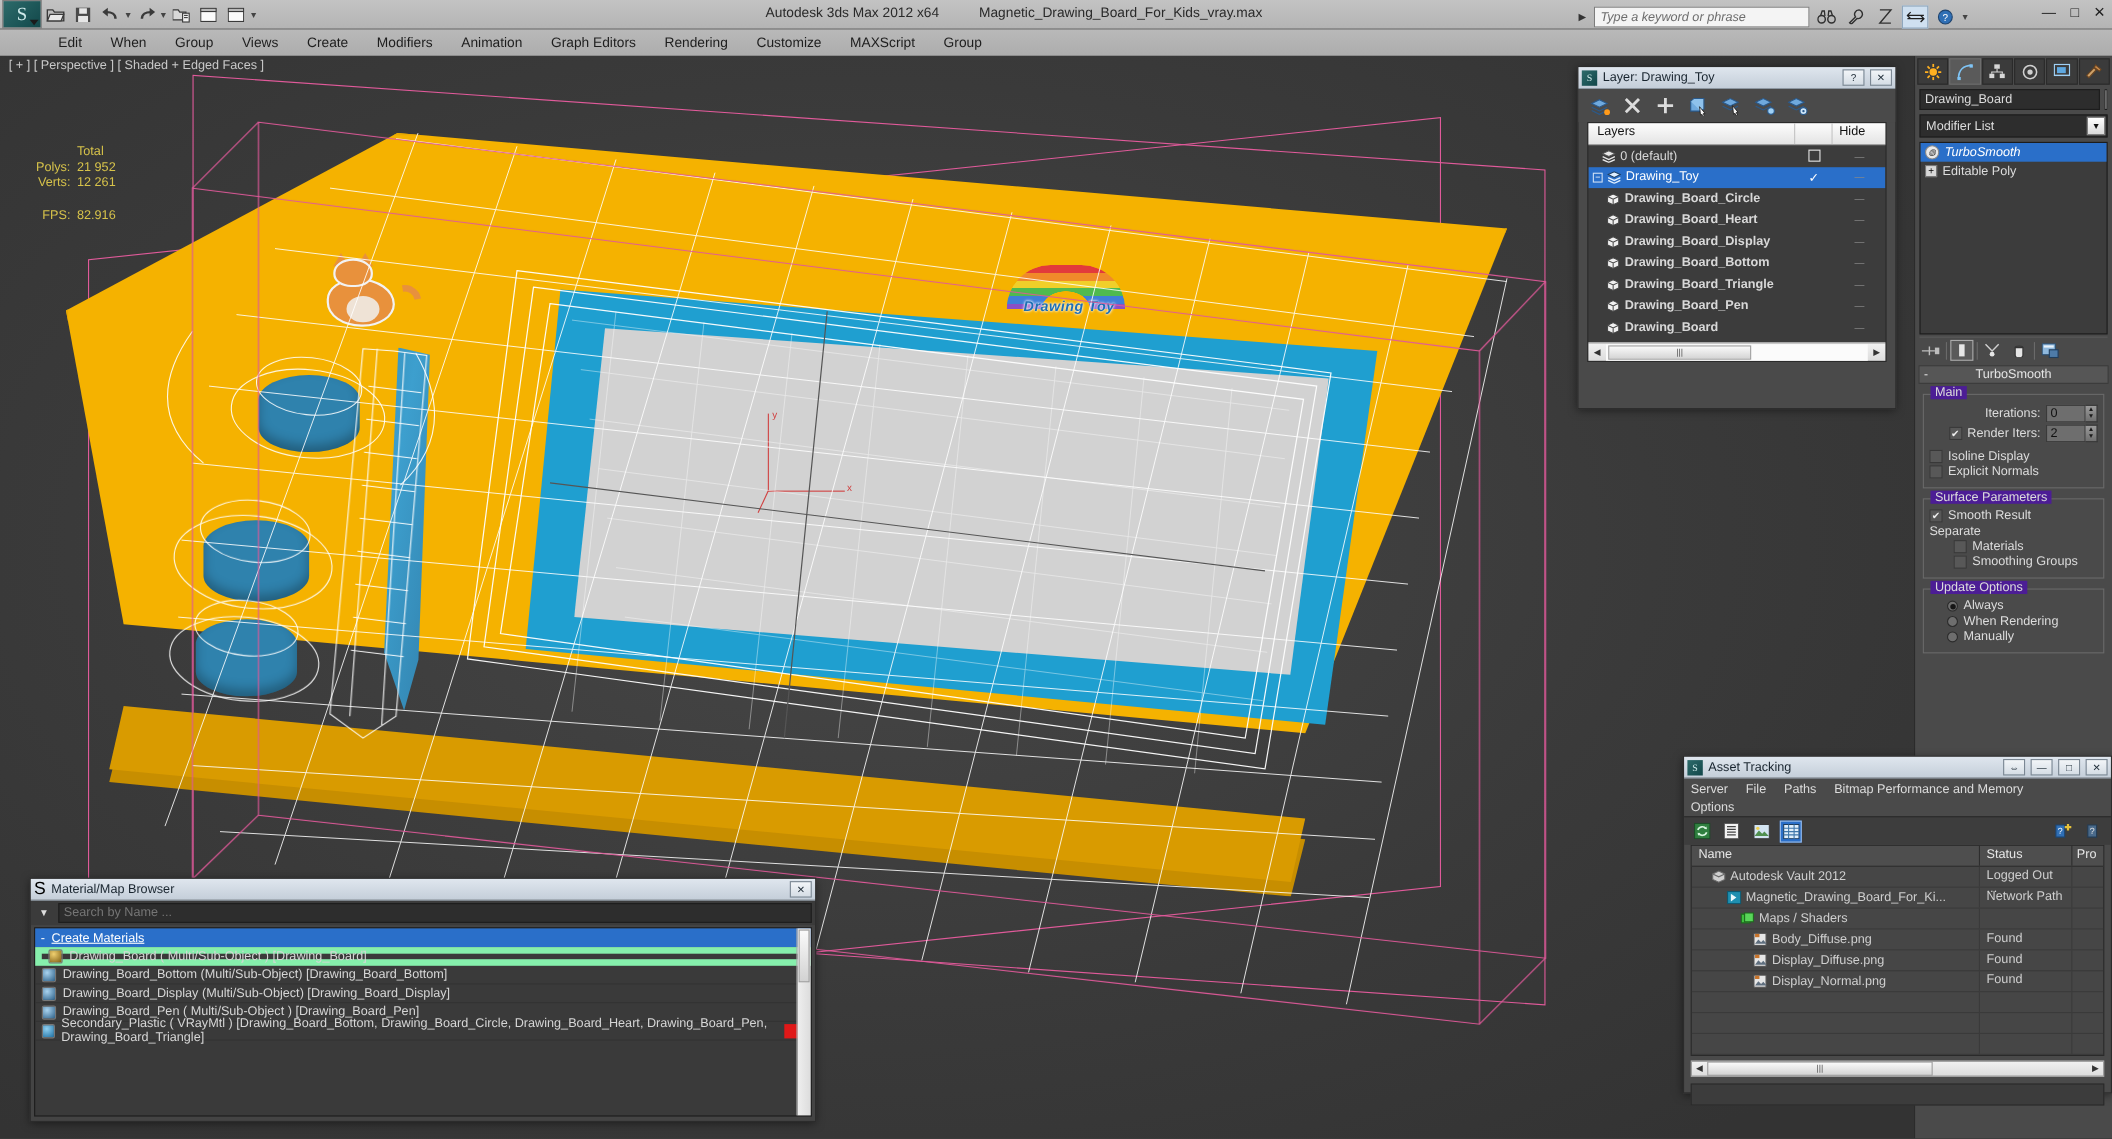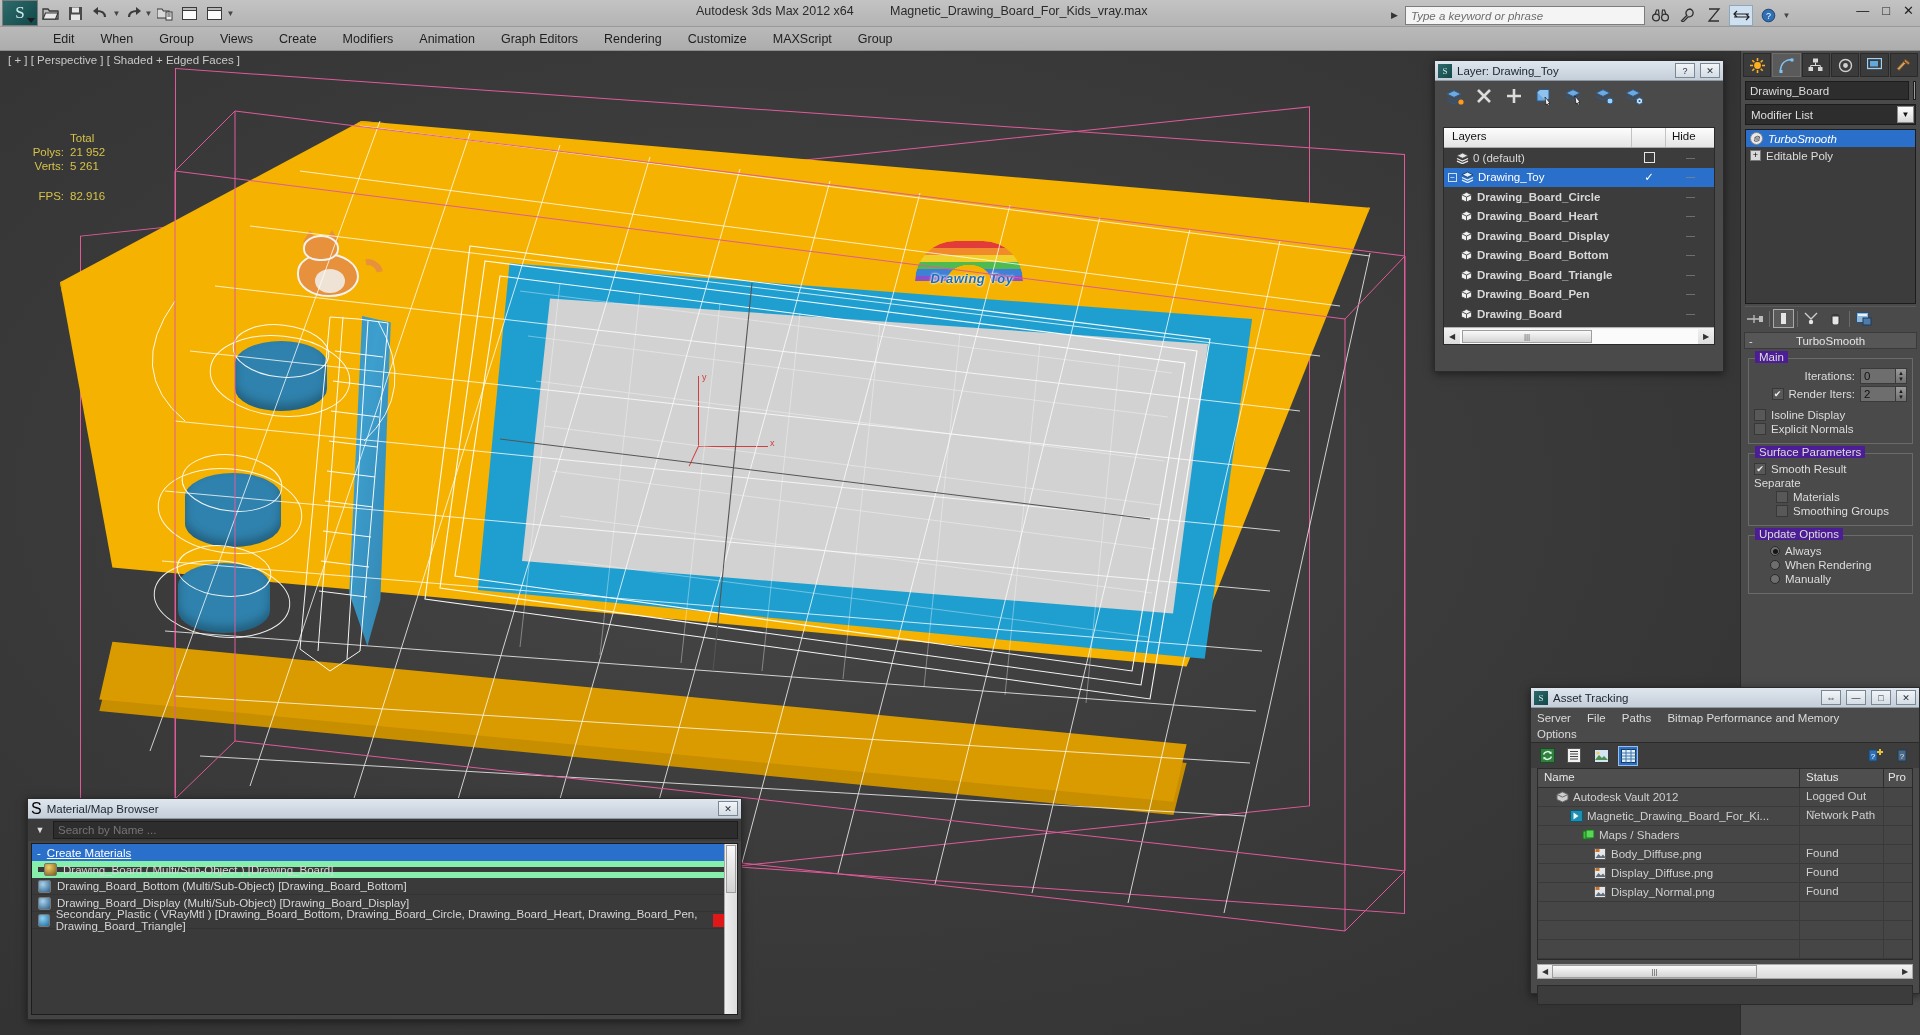--- a/index.html
+++ b/index.html
@@ -44,21 +44,21 @@
   .filetitle {
     position:absolute; left:890px; top:4px;
     font-size:12.5px; color:#2a2a2a; white-space:nowrap;
   }
   .searchwrap {
     position:absolute; right:130px; top:3px;
     display:flex; align-items:center; gap:3px;
   }
   .sarrow { color:#333; font-size:9px; margin-right:4px; }
   .searchbox {
-    width:240px; height:19px; background:#f4f4f4; border:1px solid #7c7c7c;
+    width:196px; height:19px; background:#f4f4f4; border:1px solid #7c7c7c;
     font-size:11.5px; font-style:italic; color:#6d6d6d; padding:0 5px;
     line-height:18px; font-family:"Liberation Sans", sans-serif;
   }
   .tricon {
     width:24px; height:21px; display:flex; align-items:center; justify-content:center;
     color:#2f2f2f; font-size:13px;
   }
   .tricon.sel { background:#cfe0f0; border:1px solid #8fa7bd; }
   .wctrl { position:absolute; right:6px; top:3px; display:flex; gap:13px; align-items:center; }
   .wctrl span { font-size:13px; color:#1d1d1d; cursor:default; }
@@ -235,21 +235,21 @@
   .tbtn {
     width:20px;height:15px;border:1px solid #7b8793;background:linear-gradient(#f2f5f8,#d5dde5);
     font-size:9px;color:#23303b;display:flex;align-items:center;justify-content:center;
   }
 
   #layerWin { left:1434px; top:60px; width:290px; height:312px; }
   .lay-tools {
     height:30px; background:#4a4a4a; display:flex; align-items:center; gap:8px; padding:0 8px;
   }
   .lay-tools .li { width:22px; height:22px; display:flex; align-items:center; justify-content:center; }
-  .lay-body { margin:16px 8px; background:#3c3c3c; border:1px solid #2a2a2a; height:218px; position:relative; }
+  .lay-body { margin:0 8px; background:#3c3c3c; border:1px solid #2a2a2a; height:218px; position:relative; }
   .lay-head {
     height:20px; background:linear-gradient(#fdfdfd,#e4e4e4); display:flex;
     border-bottom:1px solid #aaa; font-size:11.5px; color:#111;
   }
   .lay-head .c1 { flex:1; padding:2px 8px; border-right:1px solid #c3c3c3; }
   .lay-head .c2 { width:34px; border-right:1px solid #c3c3c3; }
   .lay-head .c3 { width:48px; padding:2px 6px; }
   .lay-rows { height:178px; overflow:hidden; }
   .lrow { display:flex; align-items:center; height:19.5px; font-size:11.5px; color:#d8d8d8; }
   .lrow.sel { background:#2a6fc9; color:#fff; }
@@ -613,21 +613,21 @@
             <tr>
               <td class="lbl"></td>
               <td>Total</td>
             </tr>
         <tr>
               <td class="lbl">Polys:</td>
             <td>21 952</td>
             </tr>
         <tr>
               <td class="lbl">Verts:</td>
-            <td>5 261</td>
+            <td>12 261</td>
             </tr>
         <tr>
               <td class="sp" colspan="2"></td>
             </tr>
         <tr>
               <td class="lbl">FPS:</td>
             <td>82.916</td>
             </tr>
       </tbody>
         </table>
@@ -1209,20 +1209,24 @@
       </div>
       <div class="mrow">
         <span class="msw" style="background:radial-gradient(circle at 35% 30%, #a9d3ef, #2b5e86)"></span>
         <span>Drawing_Board_Bottom  (Multi/Sub-Object)  [Drawing_Board_Bottom]</span>
       </div>
       <div class="mrow">
         <span class="msw" style="background:radial-gradient(circle at 35% 30%, #a9d3ef, #2b5e86)"></span>
         <span>Drawing_Board_Display  (Multi/Sub-Object)  [Drawing_Board_Display]</span>
       </div>
       <div class="mrow">
+        <span class="msw" style="background:radial-gradient(circle at 35% 30%, #a9d3ef, #2b5e86)"></span>
+        <span>Drawing_Board_Pen  ( Multi/Sub-Object )  [Drawing_Board_Pen]</span>
+      </div>
+      <div class="mrow">
         <span class="msw" style="background:radial-gradient(circle at 35% 30%, #8fd0f2, #1d6ea0)"></span>
         <span>Secondary_Plastic ( VRayMtl ) [Drawing_Board_Bottom, Drawing_Board_Circle, Drawing_Board_Heart, Drawing_Board_Pen, Drawing_Board_Triangle]</span>
         <span class="redtail"></span>
       </div>
 
       <div class="mb-vscroll">
         <div class="th"></div>
       </div>
     </div>
   </div>

